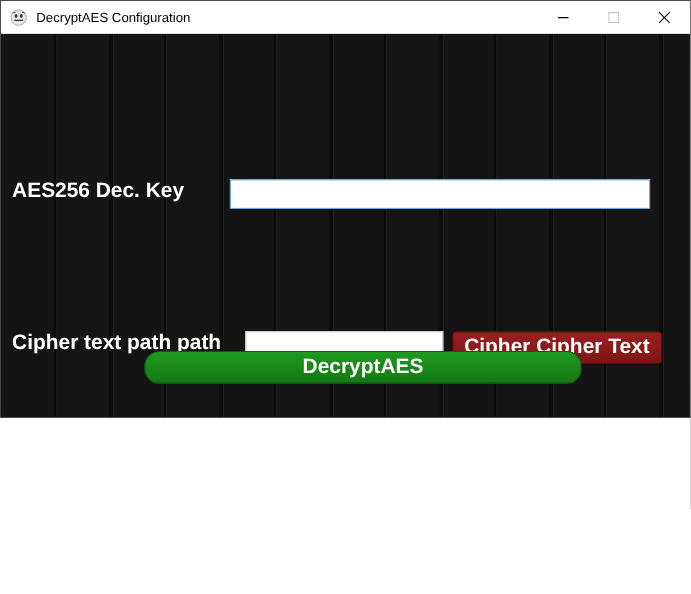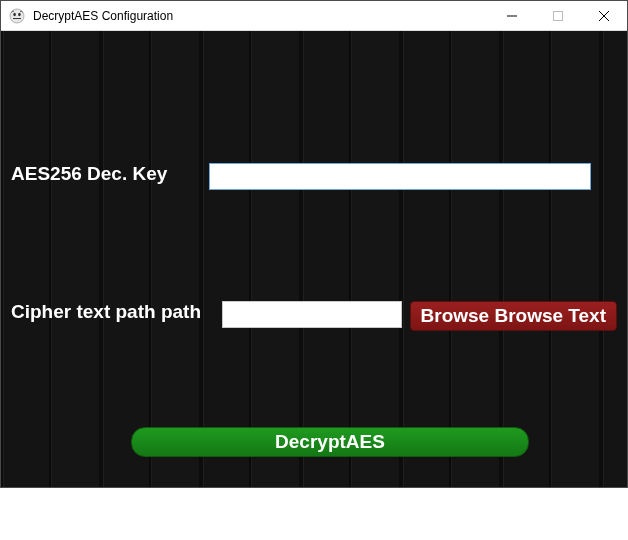--- a/index.html
+++ b/index.html
@@ -9,21 +9,21 @@
     }
     body {
       width: 628px;
       height: 540px;
       font-family: "Segoe UI", Arial, sans-serif;
       background: #fff;
       overflow: hidden;
     }
     .window {
       width: 628px;
-      height: 488px;
+      height: 380px;
       border: 1px solid #4a4a4a;
       display: flex;
       flex-direction: column;
     }
     .titlebar {
       height: 30px;
       background: #ffffff;
       display: flex;
       align-items: center;
       border-bottom: 1px solid #ddd;
@@ -189,19 +189,19 @@
   <div class="client-area">
 
     <div class="row row-key">
       <span class="label label-key">AES256 Dec. Key</span>
       <input type="text" class="input input-key" value="" style="">
     </div>
 
     <div class="row row-cipher">
       <span class="label label-cipher">Cipher text path path</span>
       <input type="text" class="input input-cipher" value="" style="">
-      <button class="browse-btn">Browse Browse Text</button>
+      <button class="browse-btn">Cipher Cipher Text</button>
     </div>
 
     <button class="decrypt-btn">DecryptAES</button>
 
   </div>
 </div>
 
 </body></html>

